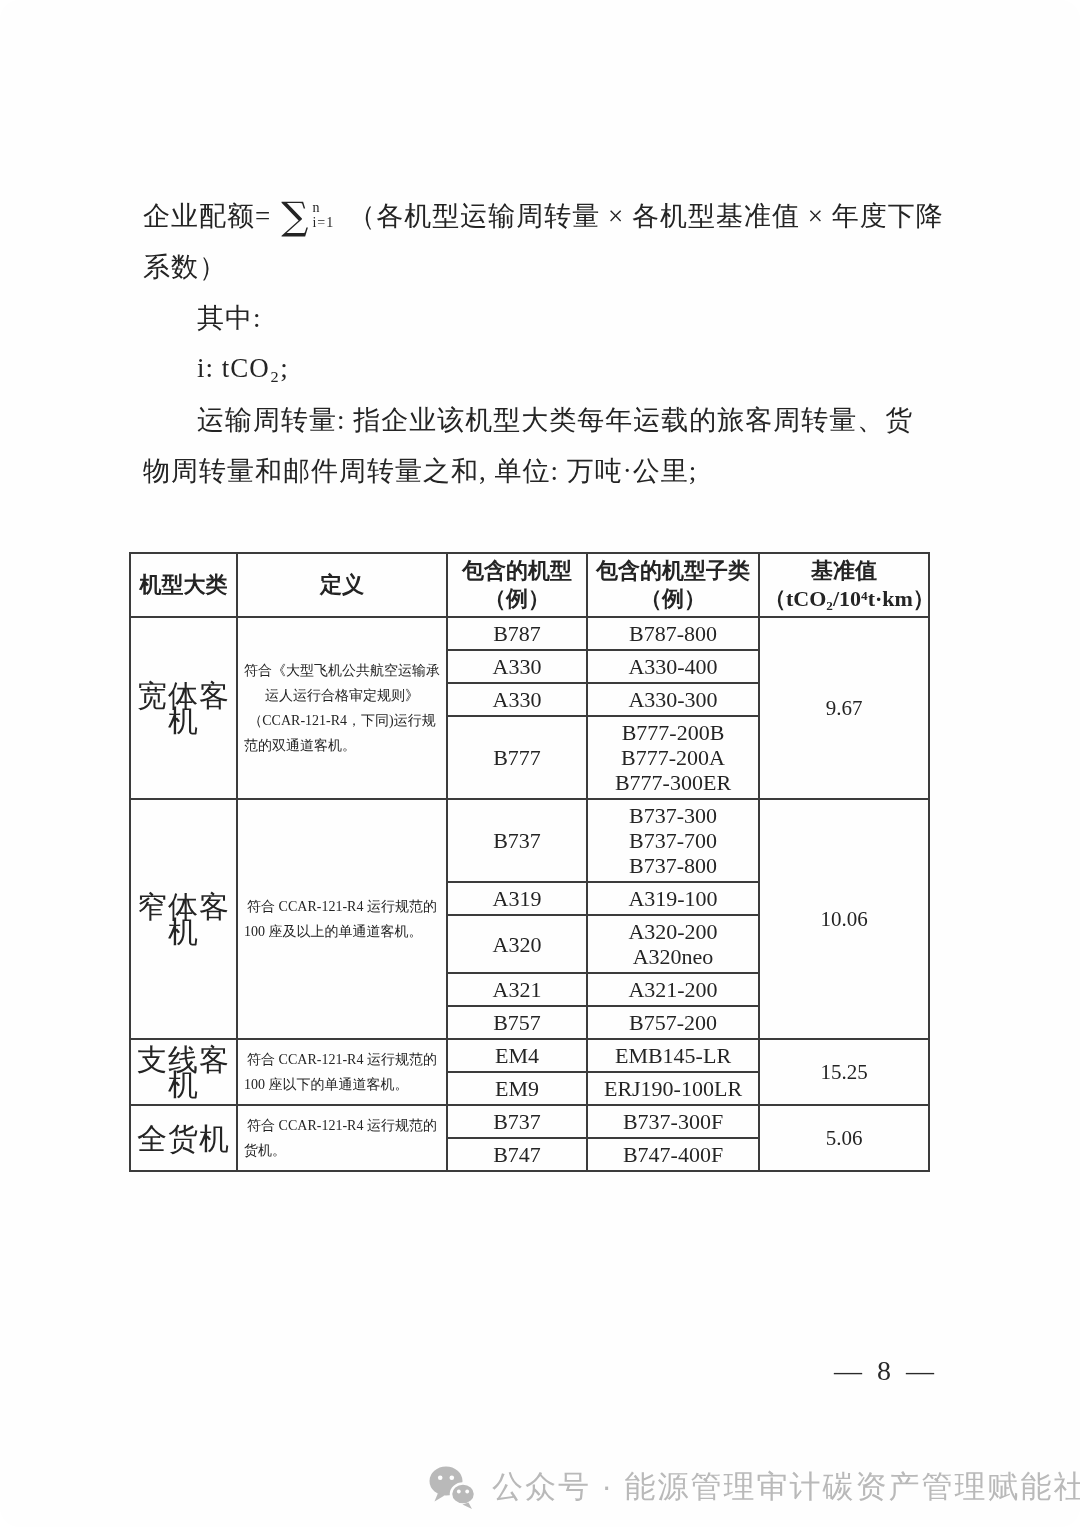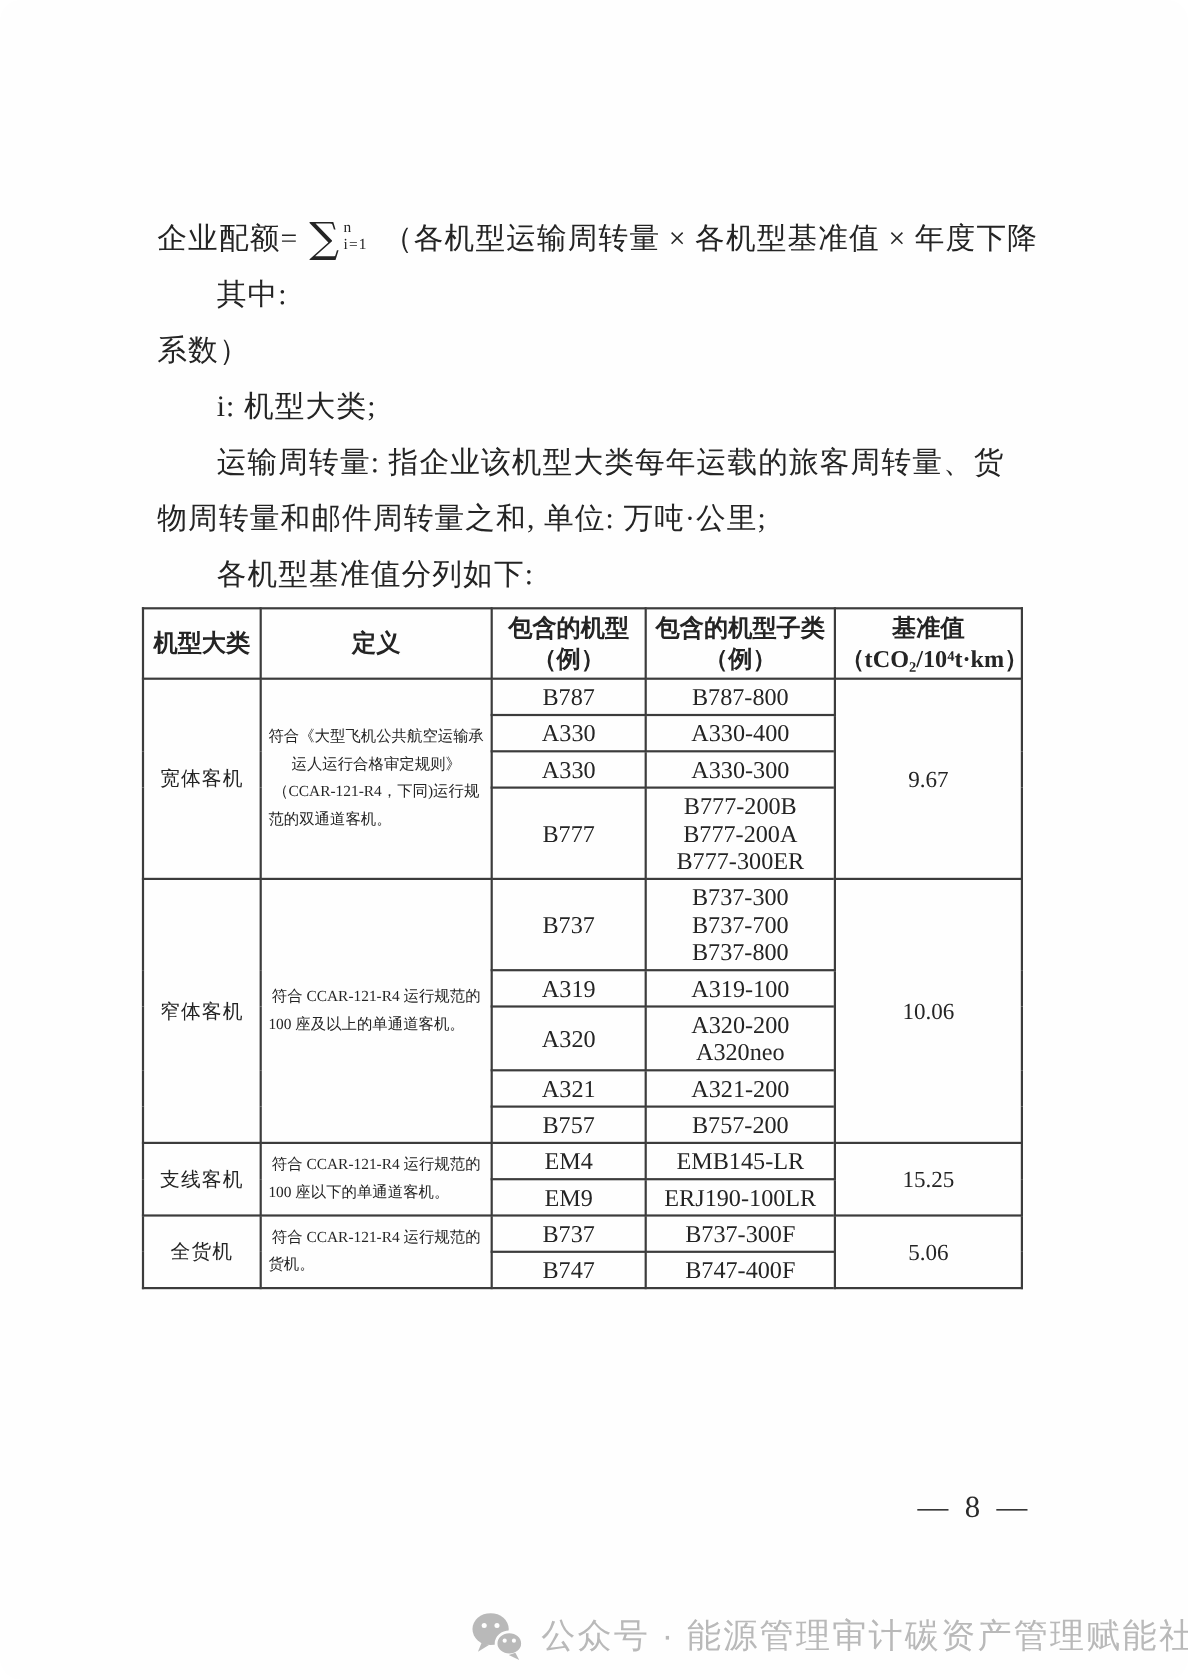--- a/index.html
+++ b/index.html
@@ -33,21 +33,21 @@
   table.baseline-table th, table.baseline-table td {
     border:2px solid #3c3c3c;
     text-align:center; vertical-align:middle;
     padding:3px 6px; line-height:25px;
   }
   table.baseline-table th { font-weight:bold; font-size:22px; line-height:28px; padding:3px 4px; }
   td.def {
     text-align:justify; text-align-last:left;
     font-size:14px; line-height:28px; padding:4px 10px;
   }
-  td.cat { font-size:18px; letter-spacing:1px; }
+  td.cat { font-size:30px; letter-spacing:1px; }
   td.base { font-size:21px; }
 
   .note { margin-top:12px; font-size:24px; line-height:44px; letter-spacing:0.5px; }
   .note-line.indent { padding-left:48px; }
 
   .page-number {
     position:absolute; top:1355px; left:834px;
     font-size:28px; letter-spacing:4px; color:#2a2a2a;
   }
 
@@ -69,26 +69,25 @@
       <span>企业配额=</span>
       <span class="summation">
         <span class="sigma">∑</span>
         <span class="scripts">
           <span class="sup">n</span>
           <span class="sub">i=1</span>
         </span>
       </span>
       <span>（各机型运输周转量 × 各机型基准值 × 年度下降</span>
     </div>
+    <div class="line">系数）</div>
     <div class="line indent">其中:</div>
-    <div class="line">系数）</div>
-    <div class="line indent">i: 机型大类;</div>
+    <div class="line indent">i: tCO₂;</div>
     <div class="line indent">运输周转量: 指企业该机型大类每年运载的旅客周转量、货</div>
     <div class="line">物周转量和邮件周转量之和, 单位: 万吨·公里;</div>
-    <div class="line indent">各机型基准值分列如下:</div>
   </div>
 
   <div class="doc-body">
     <table class="baseline-table">
       <colgroup>
         <col style="width:107px">
         <col style="width:210px">
         <col style="width:140px">
         <col style="width:172px">
         <col style="width:170px">

